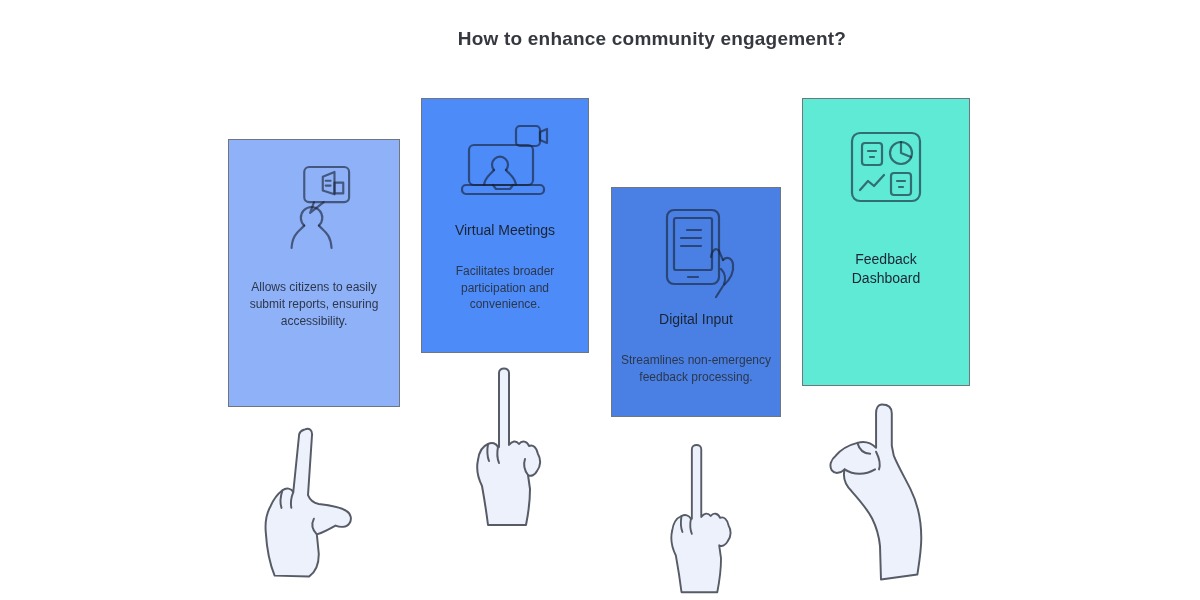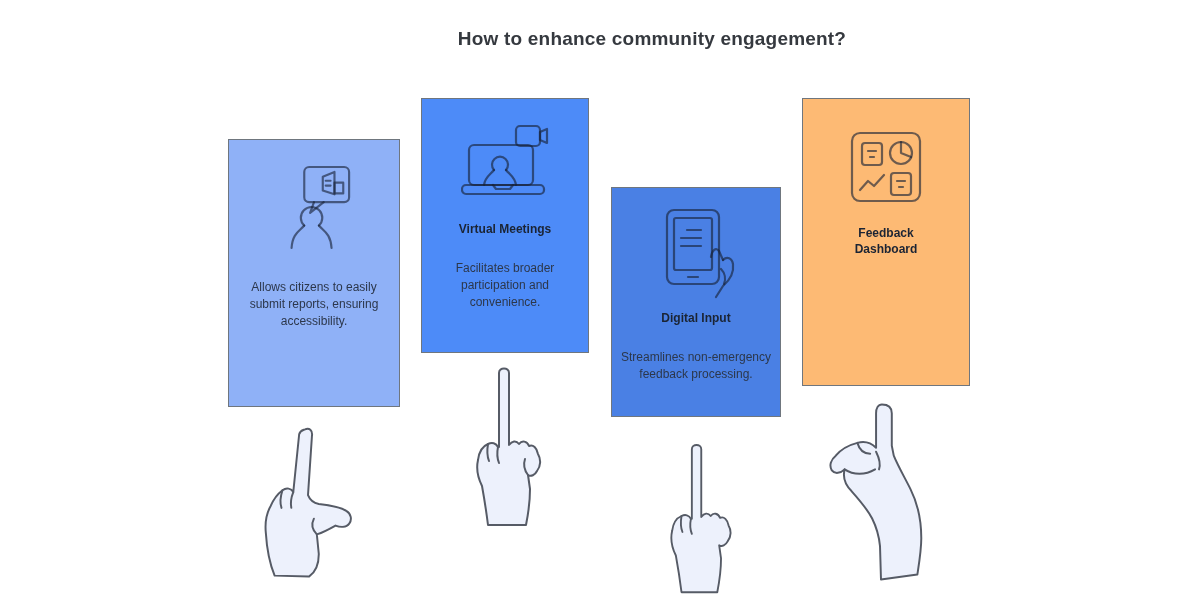--- a/index.html
+++ b/index.html
@@ -18,21 +18,21 @@
     border:1px solid #6f767e;
     display:flex;flex-direction:column;align-items:center;text-align:center;
   }
   .card1{left:228px;top:139px;width:172px;height:268px;}
   .card2{left:421px;top:98px;width:168px;height:255px;}
   .card3{left:611px;top:187px;width:170px;height:230px;}
   .card4{left:802px;top:98px;width:168px;height:288px;}
   .icon-wrap{margin-top:20px;height:96px;display:flex;align-items:center;justify-content:center;}
   .card2 .icon-wrap,.card3 .icon-wrap{margin-top:16px;}
   .card-title{
-    margin:10px 0 0;font-size:12px;font-weight:700;color:#1b2434;
+    margin:10px 0 0;font-size:14px;font-weight:400;color:#1b2434;
     line-height:1.35;max-width:118px;
   }
   .card-desc{
     margin:23px 0 0;font-size:12px;color:#2c374b;line-height:1.4;max-width:142px;
   }
   .card3 .card-desc{max-width:152px;}
   .card4 .card-desc{max-width:122px;}
   .icon-svg{stroke:rgba(23,32,54,0.62);fill:none;stroke-width:2.2;stroke-linecap:round;stroke-linejoin:round;}
   .hand{position:absolute;}
   .hand svg{display:block;}
@@ -87,21 +87,21 @@
       <path d="M33,72 H43"></path>
       <path d="M56,52 C57,45 61,42 64,46 L68,55"></path>
       <path d="M68,55 C72,51 77,53 78,59 C79,67 75,75 68,81 L61,92"></path>
       <path d="M66,64 C70,68 71,74 69,79"></path>
     </svg>
   </div>
   <h3 class="card-title">Digital Input</h3>
   <p class="card-desc">Streamlines non-emergency feedback processing.</p>
 </div>
 
-<div class="card card4" style="background-color: #fdba74;">
+<div class="card card4" style="background-color: #5eead4; gap: 25px;">
   <div class="icon-wrap">
     <svg class="icon-svg" width="74" height="74" viewBox="0 0 74 74">
       <rect x="3" y="3" width="68" height="68" rx="8"></rect>
       <rect x="13" y="13" width="20" height="22" rx="3"></rect>
       <path d="M19,21 H27 M21,27 H25"></path>
       <circle cx="52" cy="23" r="11"></circle>
       <path d="M52,23 L52,12 M52,23 L62,27"></path>
       <path d="M11,60 L19,51 L25,56 L35,45"></path>
       <rect x="42" y="43" width="20" height="22" rx="3"></rect>
       <path d="M48,51 H56 M50,57 H54"></path>

